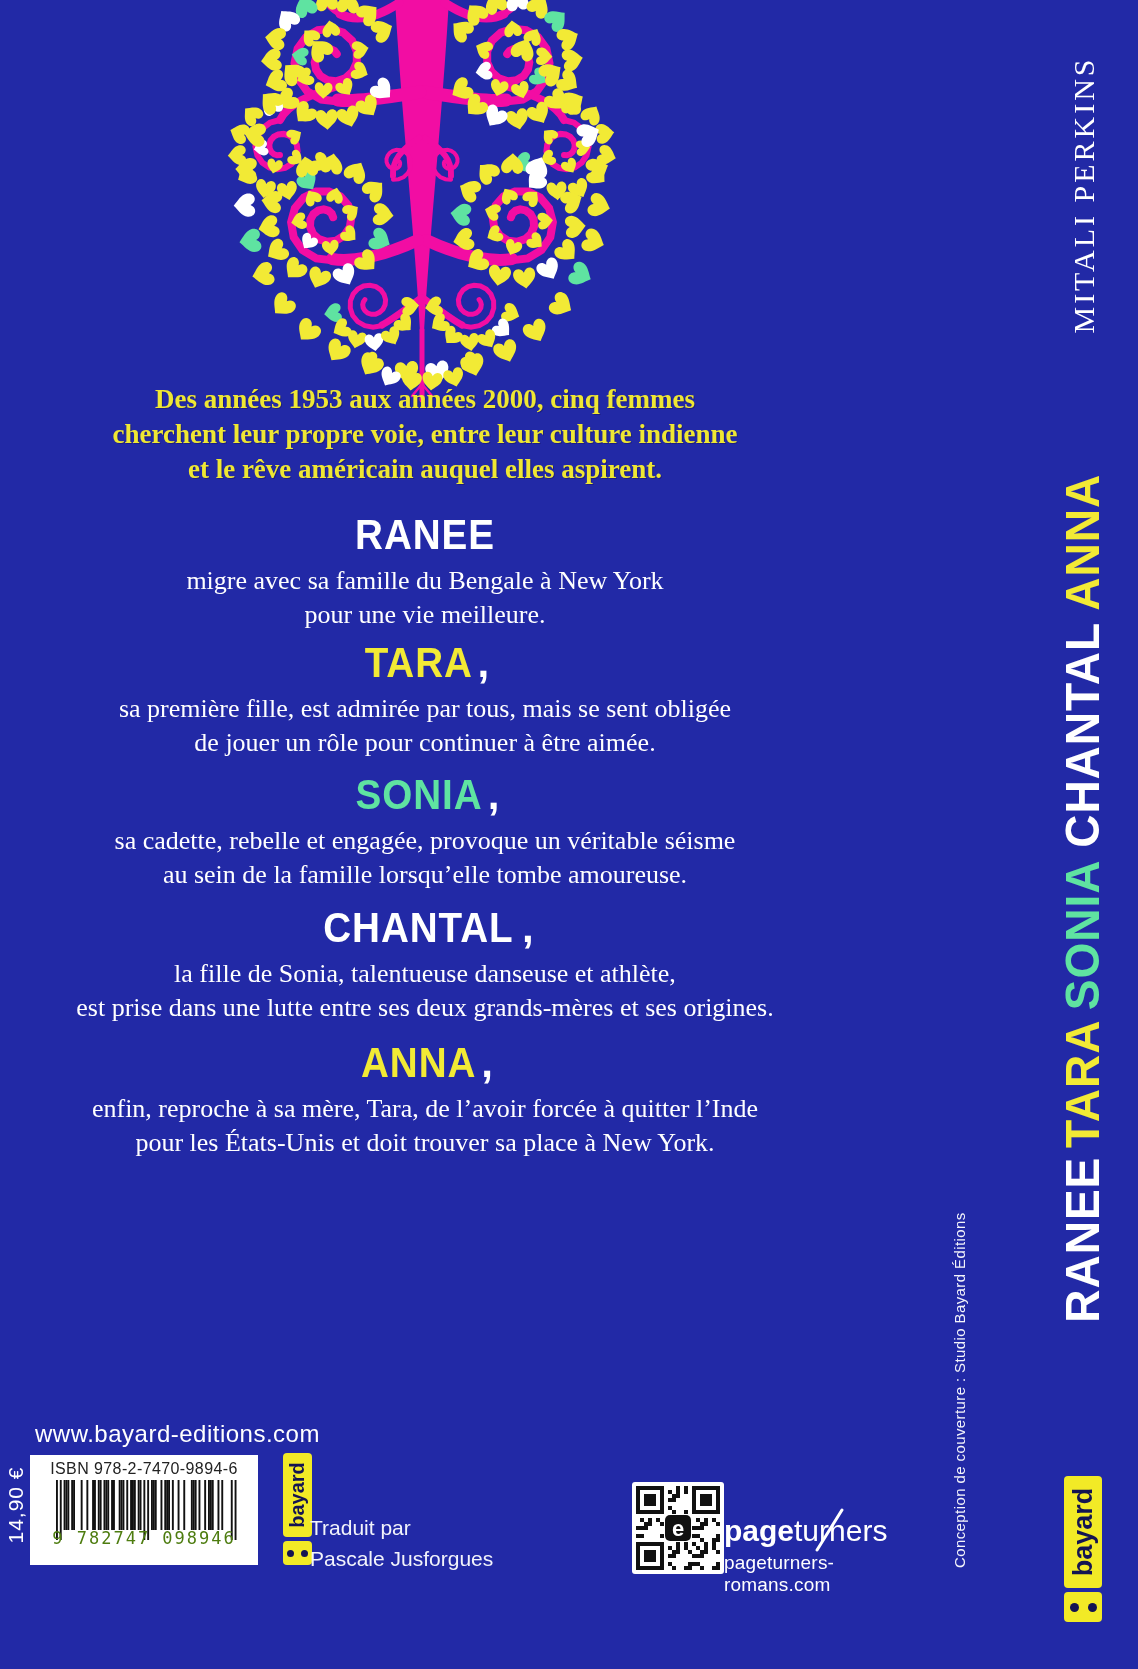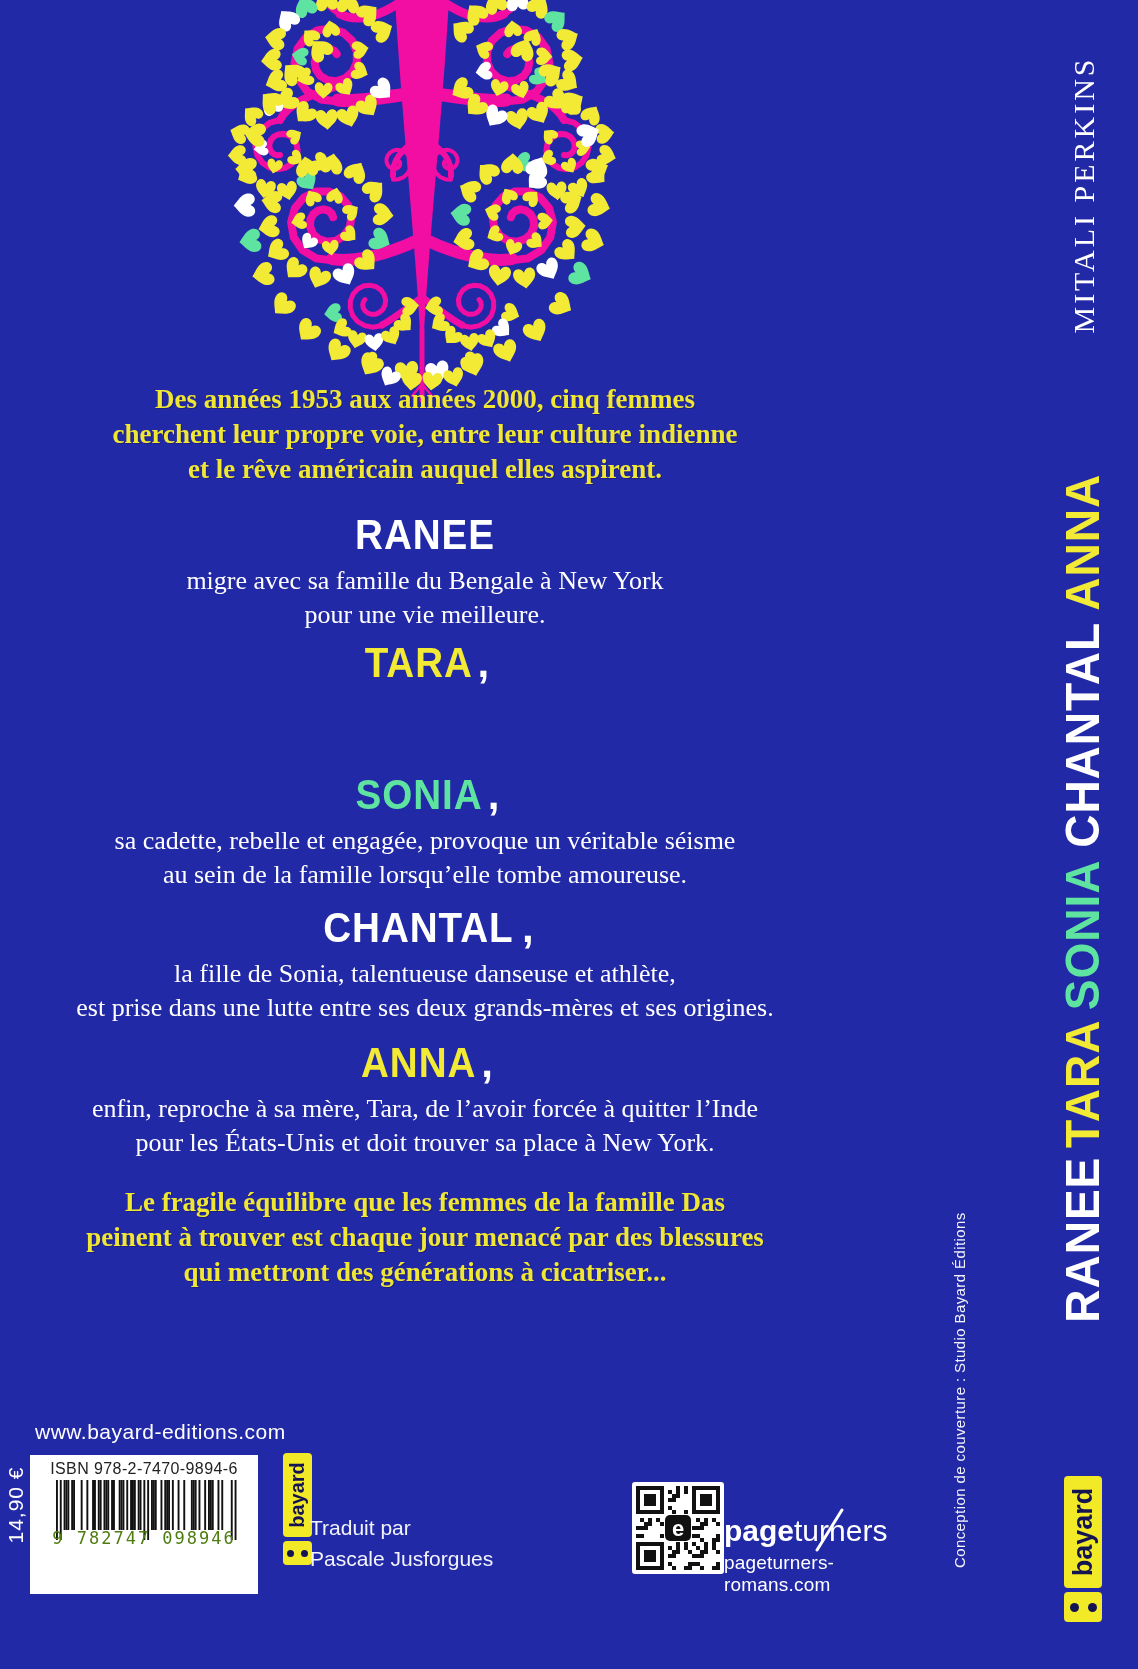--- a/index.html
+++ b/index.html
@@ -34,23 +34,23 @@
   .author-rot{
     justify-content:center;
     font-family:"Liberation Serif","DejaVu Serif",serif;
     font-size:30px;letter-spacing:3px;color:#fff;
   }
   .names-rot{justify-content:center;font-weight:800;font-size:49px;letter-spacing:1px;word-spacing:12px;}
   .names-rot span{display:inline-block;transform:scaleX(.94);}
   .credit-rot{justify-content:flex-start;font-size:15px;letter-spacing:.4px;color:rgba(255,255,255,.95);}
   .price-rot{justify-content:center;font-size:21px;color:#fff;letter-spacing:1px;}
   
-  .website{position:absolute;left:35px;top:1420px;font-size:21px;color:#fff;letter-spacing:.5px;}
+  .website{position:absolute;left:35px;top:1420px;font-size:24px;color:#fff;letter-spacing:.5px;}
   .isbn-box{
-    position:absolute;left:30px;top:1455px;width:228px;height:139px;background:#fff;
+    position:absolute;left:30px;top:1455px;width:228px;height:110px;background:#fff;
     display:flex;flex-direction:column;align-items:center;
   }
   .isbn-label{font-size:16px;color:#222;margin-top:5px;letter-spacing:.4px;}
   .isbn-digits{font-family:"DejaVu Sans Mono","Liberation Mono",monospace;font-size:17px;color:#4d7c0f;
     letter-spacing:2px;margin-top:-16px;background:transparent;}
   .bayard-word{
     background:#f2ea26;color:#141452;font-weight:bold;
     justify-content:center;border-radius:4px;
   }
   .bayard-colon{
@@ -277,20 +277,24 @@
   <div id="sections">
       <div class="colblock" style="top: 512px;">
         <div class="sec-heading"><span class="condense" style="color: rgb(255, 255, 255);">RANEE</span></div>
         <div class="sec-lines">
           <div>migre avec sa famille du Bengale à New York</div>
           <div>pour une vie meilleure.</div>
         </div>
       </div>
       <div class="colblock" style="top: 640px;">
         <div class="sec-heading"><span class="condense" style="color: rgb(242, 234, 53);">TARA</span><span style="color: rgb(255, 255, 255);">,</span></div>
+        <div class="sec-lines">
+          <div>sa première fille, est admirée par tous, mais se sent obligée</div>
+          <div>de jouer un rôle pour continuer à être aimée.</div>
+        </div>
       </div>
       <div class="colblock" style="top: 772px;">
         <div class="sec-heading"><span class="condense" style="color: rgb(95, 227, 161);">SONIA</span><span style="color: rgb(255, 255, 255);">,</span></div>
         <div class="sec-lines">
           <div>sa cadette, rebelle et engagée, provoque un véritable séisme</div>
           <div>au sein de la famille lorsqu’elle tombe amoureuse.</div>
         </div>
       </div>
       <div class="colblock" style="top: 905px;">
         <div class="sec-heading"><span class="condense" style="color: rgb(255, 255, 255);">CHANTAL</span><span style="color: rgb(255, 255, 255);">,</span></div>
@@ -301,25 +305,20 @@
       </div>
       <div class="colblock" style="top: 1040px;">
         <div class="sec-heading"><span class="condense" style="color: rgb(242, 234, 53);">ANNA</span><span style="color: rgb(255, 255, 255);">,</span></div>
         <div class="sec-lines">
           <div>enfin, reproche à sa mère, Tara, de l’avoir forcée à quitter l’Inde</div>
           <div>pour les États-Unis et doit trouver sa place à New York.</div>
         </div>
       </div>
     </div>
 
-  <div class="colblock outro" id="outro" style="top:1185px">
-      <div>Le fragile équilibre que les femmes de la famille Das</div>
-      <div>peinent à trouver est chaque jour menacé par des blessures</div>
-      <div>qui mettront des générations à cicatriser...</div>
-    </div>
 
   <div class="website">www.bayard-editions.com</div>
 
   <div class="vrot price-rot" style="left:4px;top:1560px;width:110px;height:24px">14,90 €</div>
 
   <div class="isbn-box">
     <div class="isbn-label">ISBN 978-2-7470-9894-6</div>
     <svg id="barcode" width="200" height="66" viewBox="0 0 200 66">
         <rect x="12.00" y="2" width="1.90" height="60" fill="#111"></rect>
         <rect x="15.80" y="2" width="1.90" height="60" fill="#111"></rect>

